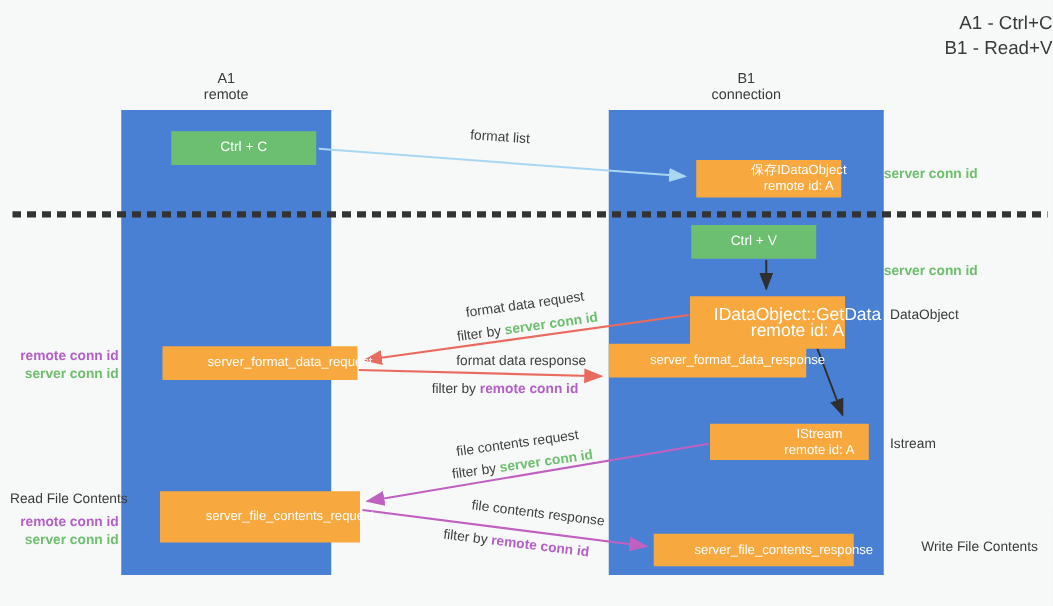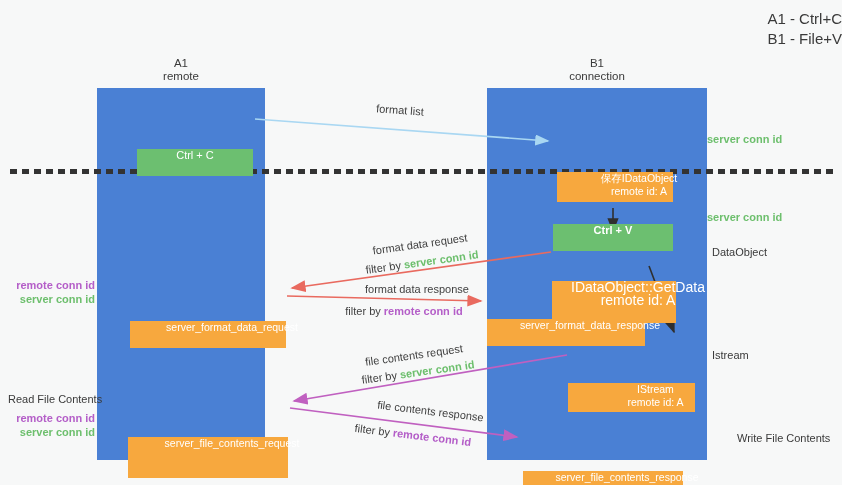--- a/index.html
+++ b/index.html
@@ -16,24 +16,23 @@
   .col-header.right { left:487px; width:220px; }
   .lifeline { position:absolute; top:88px; height:372px; background:#4a80d4; }
   .lifeline.left { left:97px; width:168px; }
   .lifeline.right { left:487px; width:220px; }
   .divider {
     position:absolute; left:10px; top:169px; width:828px; height:5px;
     background:repeating-linear-gradient(90deg,#333 0 7px,transparent 7px 12px);
   }
   .node {
     position:absolute; display:flex; flex-direction:column;
-    align-items:center; justify-content:flex-start;
+    align-items:center; justify-content:center;
     color:#fff; font-size:11px; line-height:13px; text-align:center;
     white-space:nowrap;
-    margin-top:44px;
   }
   .green  { background:#6cbf70; }
   .orange { background:#f7a83e;padding-left:48px; }
   .arrows { position:absolute; left:0; top:0; width:842px; height:485px; pointer-events:none; }
   .edge-label {
     position:absolute; font-size:11px; color:#3f3f3f; text-align:center;
     white-space:nowrap;
   }
   .k-green  { color:#6dbf6d; font-weight:bold; }
   .k-purple { color:#b45ec8; font-weight:bold; }
@@ -43,21 +42,21 @@
   .conn-group { position:absolute; text-align:right; font-size:11px;
     line-height:14px; white-space:nowrap; }
 </style>
 </head>
 <body>
 
 <div class="stage">
 
   <div class="title">
     <div>A1 - Ctrl+C</div>
-    <div>B1 - File+V</div>
+    <div>B1 - Read+V</div>
   </div>
 
   <div class="col-header left">
     <div>A1</div>
     <div>remote</div>
   </div>
   <div class="col-header right">
     <div>B1</div>
     <div>connection</div>
   </div>
@@ -93,21 +92,21 @@
 
   <div class="node green" style="left:137px; top:105px; width:116px; height:27px;">
     <div>Ctrl + C</div>
   </div>
 
   <div class="node orange" style="left:557px; top:128px; width:116px; height:30px; font-size:10.5px;">
     <div>保存IDataObject</div>
     <div>remote id: A</div>
   </div>
 
-  <div class="node green" style="left:553px; top:180px; width:120px; height:27px;font-weight:bold;">
+  <div class="node green" style="left:553px; top:180px; width:100px; height:27px;">
     <div>Ctrl + V</div>
   </div>
 
   <div class="node orange" style="left:552px; top:237px; width:124px; height:42px; font-size:14px;">
     <div>IDataObject::GetData</div>
     <div>remote id: A</div>
   </div>
 
   <div class="node orange" style="left:130px; top:277px; width:156px; height:27px; font-size:10.5px;">
     <div>server_format_data_request</div>

